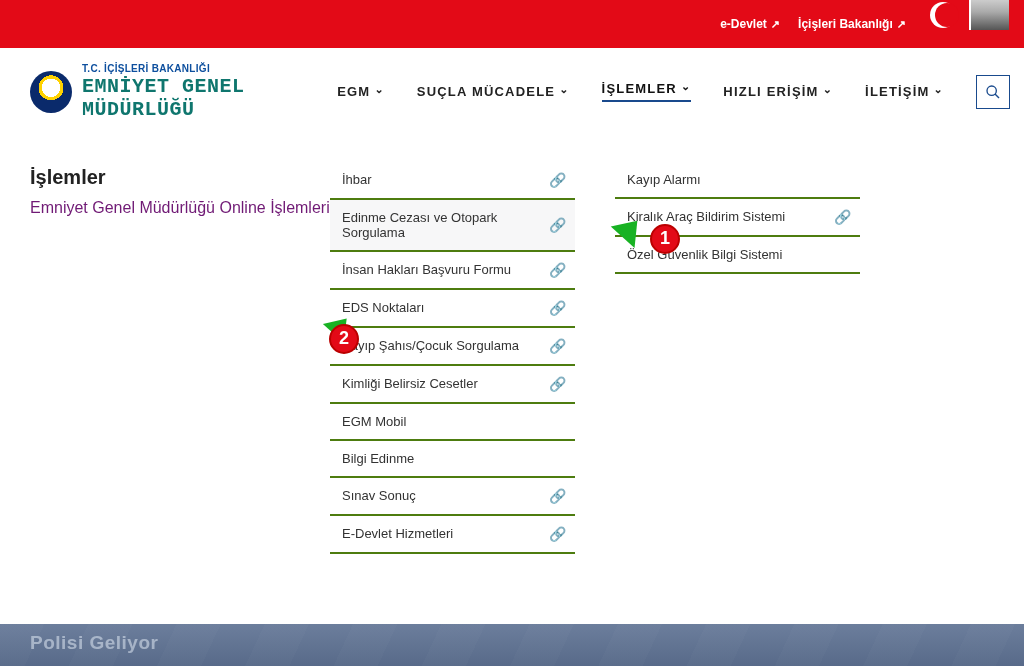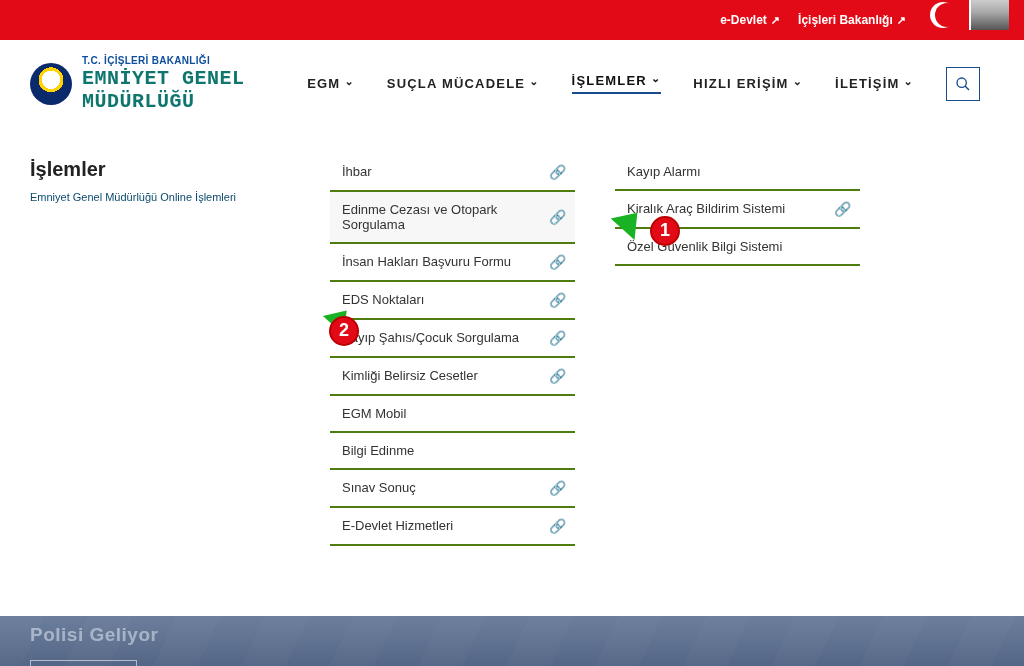--- a/index.html
+++ b/index.html
@@ -1,47 +1,47 @@
 <!DOCTYPE html>
 <html><head>
 <meta charset="utf-8">
 <style>
   * { box-sizing: border-box; margin: 0; padding: 0; }
   body { font-family: Arial, Helvetica, sans-serif; font-size: 14px; color: #333; width: 1024px; }
   .wrapper { width: 1024px; }
 
   
-  .topbar { background: #e30a17; height: 40px; display: flex; align-items: center; justify-content: flex-end; padding-right: 100px; position: relative; }
+  .topbar { background: #e30a17; height: 48px; display: flex; align-items: center; justify-content: flex-end; padding-right: 100px; position: relative; }
   .topbar a { color: #fff; font-weight: 600; font-size: 12px; text-decoration: none; margin-right: 18px; display: inline-flex; align-items: center; gap: 4px; }
   .topbar .ext-icon::after { content: "↗"; font-size: 11px; }
   .topbar .flag-deco { position: absolute; right: 0; top: 0; height: 30px; width: 100px; display: flex; align-items: center; }
   .topbar .flag-deco .crescent { width: 26px; height: 26px; border-radius: 50%; background: #fff; position: absolute; right: 68px; top: 2px; }
   .topbar .flag-deco .crescent::after { content:""; position:absolute; width:24px; height:24px; border-radius:50%; background:#e30a17; left:5px; top:1px; }
   .topbar .flag-deco .portrait { width:40px; height:30px; background:#888; position:absolute; right:15px; top:0;
      background: linear-gradient(180deg,#ccc 0%, #aaa 40%, #555 100%); border-left:2px solid #fff; }
 
   
-  .header { display: flex; align-items: center; padding: 15px 44px 25px 30px; position: relative; }
+  .header { display: flex; align-items: center; padding: 15px 14px 25px 30px; position: relative; }
   .logo { width: 42px; height: 42px; border-radius: 50%; background: radial-gradient(circle at 50% 40%, #fff 0 28%, #ffd200 28% 38%, #0a2a6b 38% 100%); margin-right: 10px; flex-shrink:0; }
   .brand { line-height: 1.15; }
   .brand .line1 { color: #0d4f9e; font-size: 10px; letter-spacing: 0.3px; font-weight: 600; }
   .brand .line23 { color: #0f766e; font-size: 20px; font-weight: 800; letter-spacing: 0.5px; font-family: Liberation Mono, monospace; }
 
   .nav { margin-left: auto; display: flex; align-items: center; gap: 32px; }
   .nav-item { font-size: 13px; font-weight: 700; letter-spacing: 1.2px; color: #222; cursor: pointer; display: inline-flex; align-items: center; gap: 4px; }
   .nav-item.active { color: #111; border-bottom: 2px solid #194a8d; padding-bottom: 4px; }
   .chev::after { content:"⌄"; font-size: 11px; position: relative; top:-2px; }
 
   .search-box { width: 34px; height: 34px; border: 1px solid #194a8d; display:flex; align-items:center; justify-content:center; color:#194a8d; cursor:pointer; }
 
   
   .mega { display: flex; padding: 10px 30px 30px 30px; gap: 0; }
   .mega-left { width: 300px; padding-top: 10px; }
   .mega-left h2 { font-size: 20px; font-weight: 700; color:#222; margin-bottom: 10px; }
-  .mega-left p { font-size: 11px; color:#0c4a6e; }
+  .mega-left p { font-size: 16px; color:#701a75; }
   .mega-col { width: 245px; padding-top:6px; }
   .mega-col ul { list-style: none; }
   .mega-col li { display:flex; align-items:center; justify-content:space-between; padding: 10px 8px 10px 12px; font-size: 13px; color:#333; border-bottom:2px solid #4d7c0f; cursor:pointer; position: relative; }
   .mega-col li.highlight { background:#f7f7f8; }
   .link-icon { font-size: 14px; color:#555; }
 
   
   .arrow { width:0; height:0; position:absolute; }
   .arrow.a1 { border-left:16px solid transparent; border-right:16px solid transparent; border-bottom:22px solid #18b223; transform: rotate(42deg); top:72px; left:614px; }
   .arrow.a2 { border-left:14px solid transparent; border-right:14px solid transparent; border-bottom:20px solid #18b223; transform: rotate(42deg); top:170px; left:326px; }

